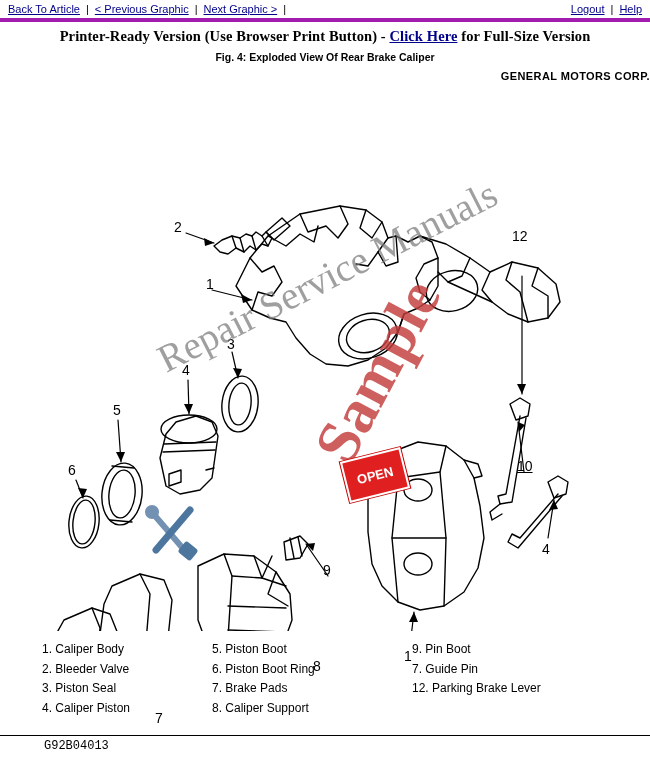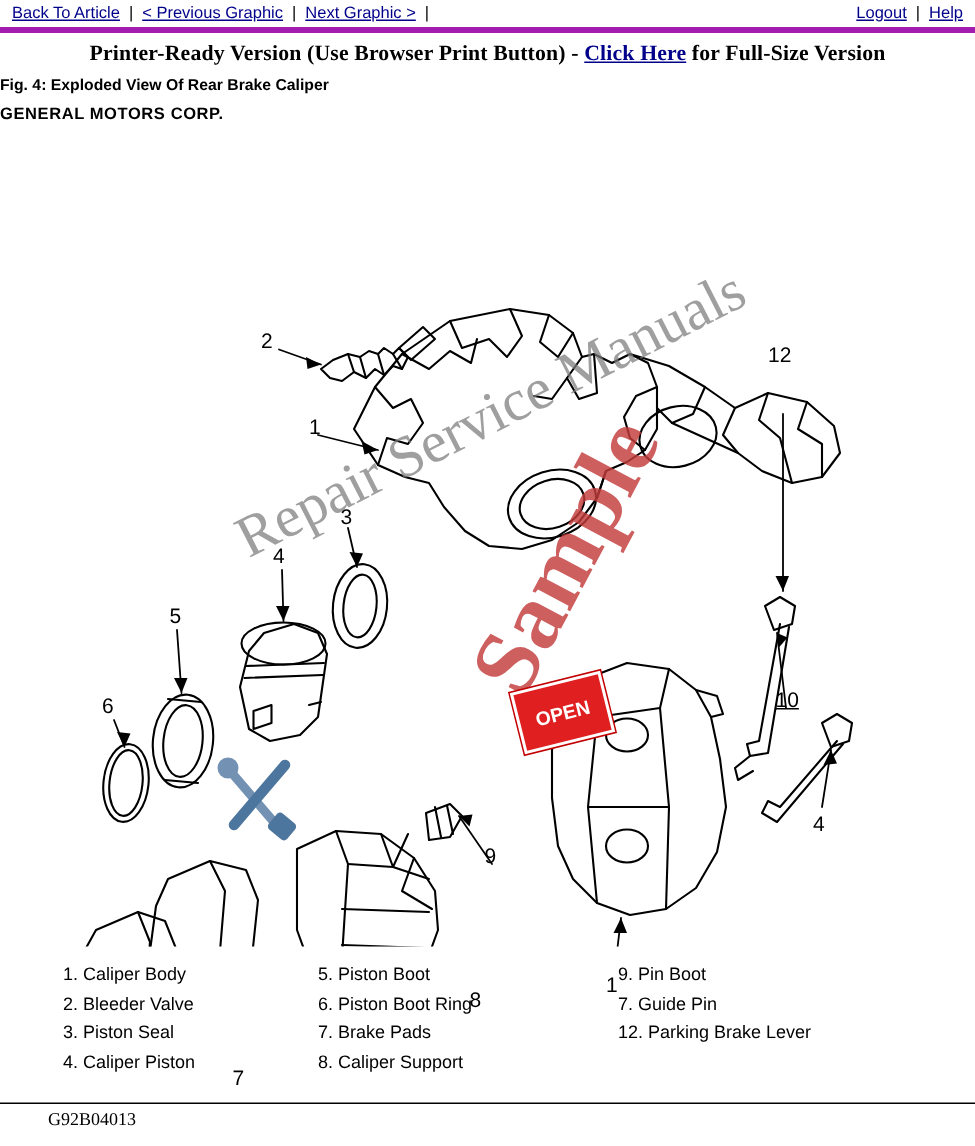--- a/index.html
+++ b/index.html
@@ -53,28 +53,28 @@
     letter-spacing: 0.1px;
   }
   .printer-line .clickhere {
     color: #00008B;
     text-decoration: underline;
     cursor: pointer;
     text-align: center;
   }
 
   .fig-title {
-    text-align: left;
+    text-align: center;
     font-family: "Liberation Sans", sans-serif;
     font-weight: bold;
     font-size: 10.5px;
     padding-top: 6px;
   }
   .corp-title {
-    text-align: left;
+    text-align: right;
     font-family: "Liberation Sans", sans-serif;
     font-weight: bold;
     font-size: 11px;
     padding-top: 7px;
     letter-spacing: 0.4px;
   }
 
   
   .diagram {
     position: relative;
@@ -166,23 +166,23 @@
   
   .footer-rule {
     position: absolute;
     left: 0;
     top: 735px;
     width: 650px;
     border-top: 1px solid #000;
   }
   .footer-code {
     position: absolute;
-    left: 32px;
+    left: 44px;
     top: 739px;
-    font-family: Liberation Serif, serif;
+    font-family: Liberation Mono, monospace;
     font-size: 12px;
   }
 
   .num {
     font-family: "Liberation Sans", sans-serif;
     font-size: 14px;
   }
 </style>
 </head>
 <body>

